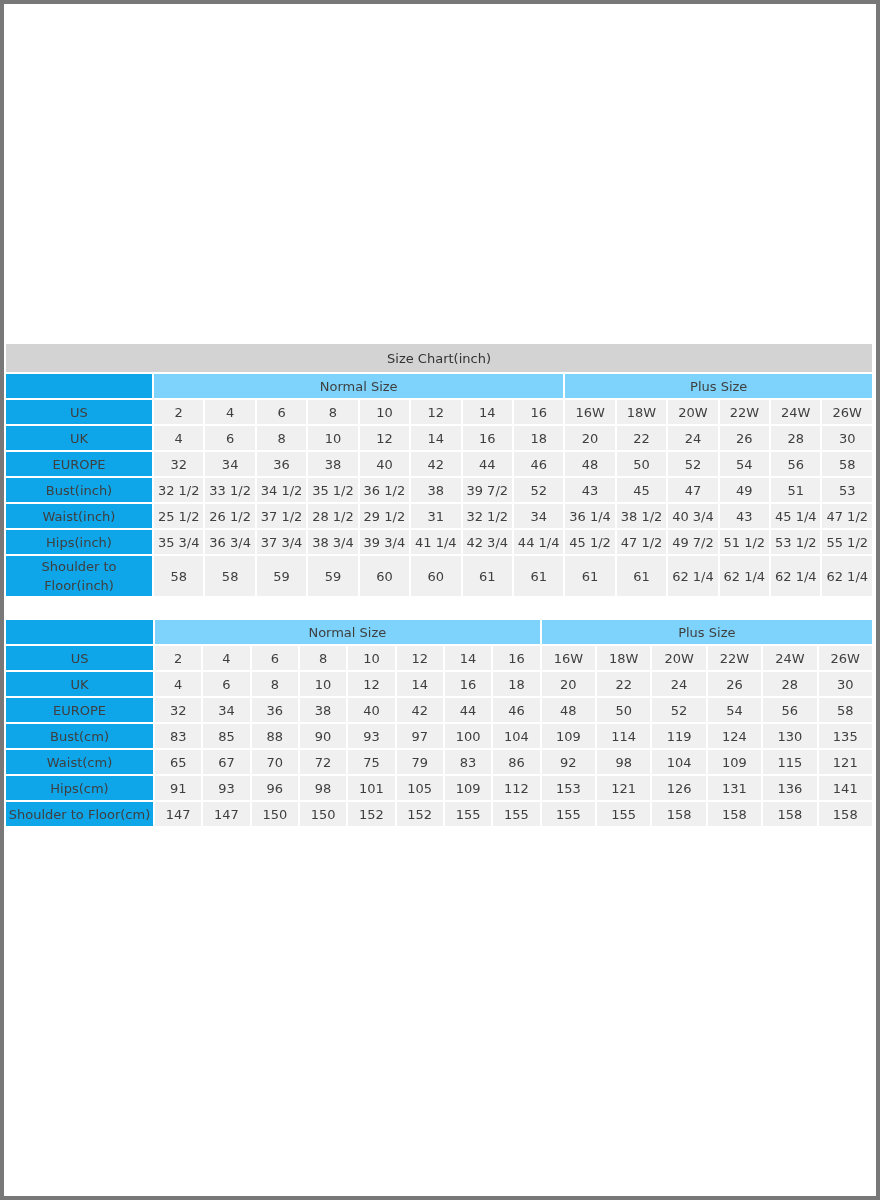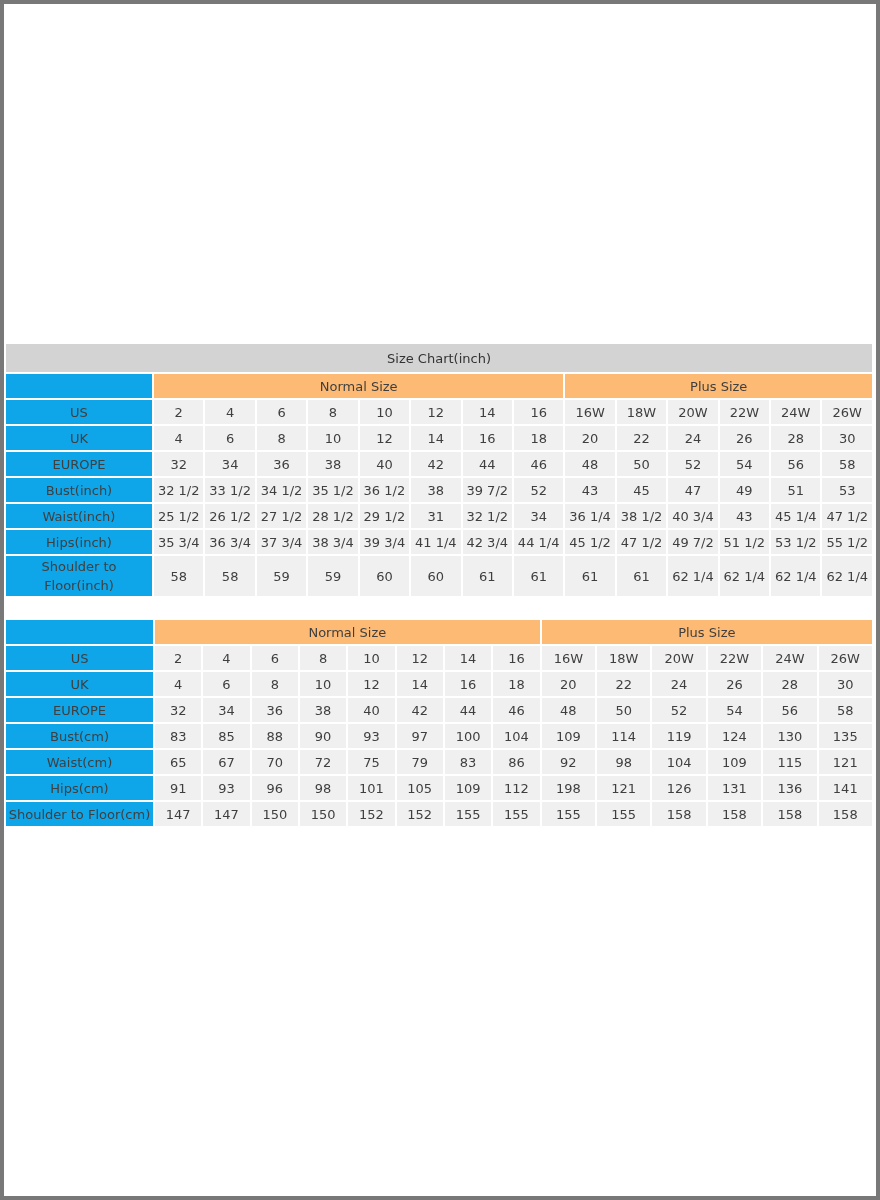--- a/index.html
+++ b/index.html
@@ -41,21 +41,21 @@
     line-height: 19px;
     padding: 1px 2px;
     overflow: hidden;
   }
   td.title-cell {
     background: #d3d3d3;
     color: #333333;
     height: 28px;
   }
   td.group-cell {
-    background: #fdba74;
+    background: #7dd3fc;
   }
   td.label-cell {
     background: #0ea5e9;
     white-space: pre;
   }
   td.data-cell {
     background: #f0f0f0;
   }
 </style>
 </head>
@@ -144,21 +144,21 @@
           <td class="data-cell">45</td>
           <td class="data-cell">47</td>
           <td class="data-cell">49</td>
           <td class="data-cell">51</td>
           <td class="data-cell">53</td>
         </tr>
         <tr>
           <td class="label-cell">Waist(inch)</td>
           <td class="data-cell">25 1/2</td>
           <td class="data-cell">26 1/2</td>
-          <td class="data-cell">27 1/2</td>
+          <td class="data-cell">37 1/2</td>
           <td class="data-cell">28 1/2</td>
           <td class="data-cell">29 1/2</td>
           <td class="data-cell">31</td>
           <td class="data-cell">32 1/2</td>
           <td class="data-cell">34</td>
           <td class="data-cell">36 1/4</td>
           <td class="data-cell">38 1/2</td>
           <td class="data-cell">40 3/4</td>
           <td class="data-cell">43</td>
           <td class="data-cell">45 1/4</td>
@@ -304,21 +304,21 @@
         <tr>
           <td class="label-cell">Hips(cm)</td>
           <td class="data-cell">91</td>
           <td class="data-cell">93</td>
           <td class="data-cell">96</td>
           <td class="data-cell">98</td>
           <td class="data-cell">101</td>
           <td class="data-cell">105</td>
           <td class="data-cell">109</td>
           <td class="data-cell">112</td>
-          <td class="data-cell">198</td>
+          <td class="data-cell">153</td>
           <td class="data-cell">121</td>
           <td class="data-cell">126</td>
           <td class="data-cell">131</td>
           <td class="data-cell">136</td>
           <td class="data-cell">141</td>
         </tr>
         <tr>
           <td class="label-cell">Shoulder to Floor(cm)</td>
           <td class="data-cell">147</td>
           <td class="data-cell">147</td>

